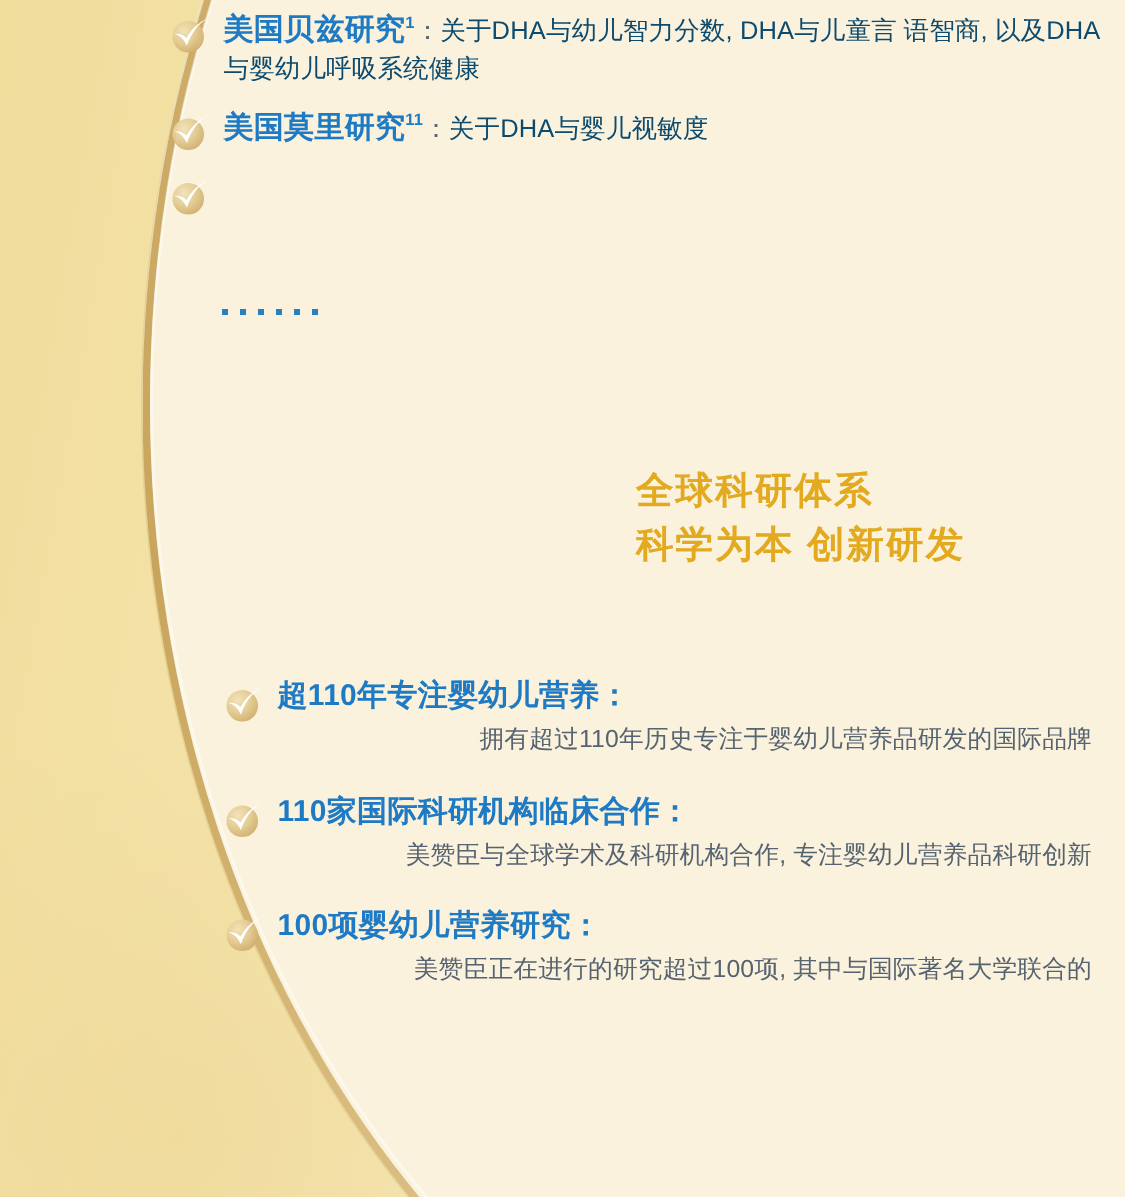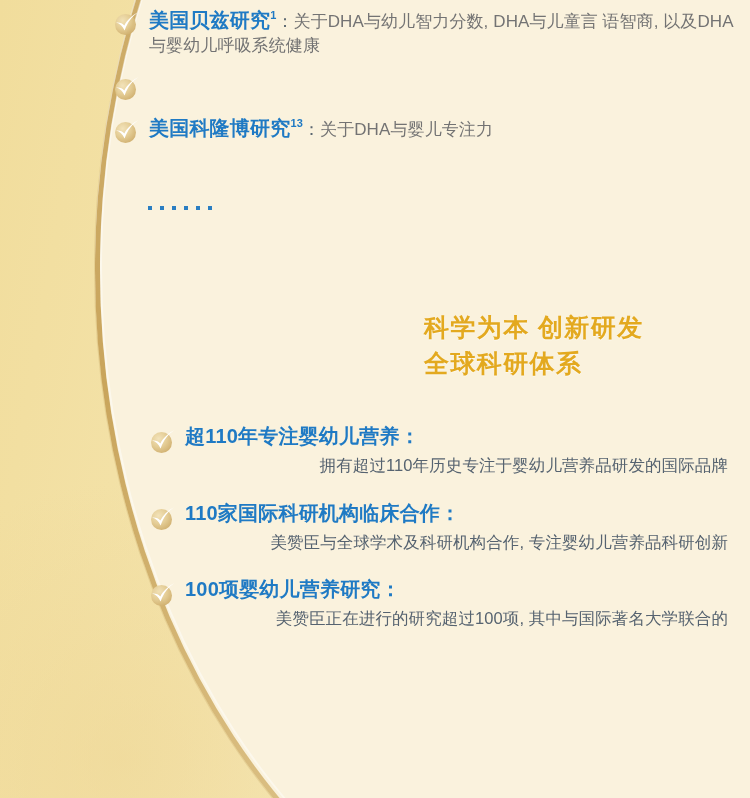--- a/index.html
+++ b/index.html
@@ -300,21 +300,21 @@
     letter-spacing: .2px;
   }
   .study-title sup {
     font-size: 11px;
     font-weight: bold;
     vertical-align: super;
     line-height: 0;
   }
   .study-colon { color: #5a6670; font-size: 17px; font-weight: normal; }
   .study-desc {
-    color: #737373;
+    color: #0c4a6e;
     font-size: 17px;
     letter-spacing: .1px;
   }
 
   .ellipsis-dots {
     position: absolute;
     left: 148px;
     top: 206px;
     display: flex;
     gap: 8px;
@@ -335,21 +335,21 @@
     font-weight: bold;
     line-height: 1.42;
     letter-spacing: 1.4px;
     text-shadow: 0 1px 1px rgba(255,255,255,0.55);
   }
 
   
   .feature-list {
     position: absolute;
     left: 148px;
-    top: 424px;
+    top: 452px;
     width: 580px;
   }
   .feature-row {
     display: flex;
     align-items: flex-start;
     margin-bottom: 22px;
   }
   .feature-body { flex: 1 1 auto; }
   .feature-title {
     color: #1f7ac4;
@@ -438,56 +438,56 @@
           <svg width="30" height="28" viewBox="0 0 30 28">
               <path d="M4 13.5 C8 14.5 10.5 17 12.6 21.5 C15.6 13 20 7 26.5 3.2 C20.6 5.6 15.4 10.8 12.3 16.4 C10.6 14.2 7.6 13.1 4 13.5 Z" fill="#ffffff"></path>
             </svg>
         </div>
         <div class="study-text">
           <span class="study-title"><span>美国贝兹研究</span><sup>1</sup></span><span class="study-colon">：</span><span class="study-desc">关于DHA与幼儿智力分数, DHA与儿童言</span>
           <span class="study-desc l2">语智商, 以及DHA与婴幼儿呼吸系统健康</span>
         </div>
       </div>
 
-
       <div class="study-row">
         <div class="check">
           <div class="blob"></div>
           <svg width="30" height="28" viewBox="0 0 30 28">
               <path d="M4 13.5 C8 14.5 10.5 17 12.6 21.5 C15.6 13 20 7 26.5 3.2 C20.6 5.6 15.4 10.8 12.3 16.4 C10.6 14.2 7.6 13.1 4 13.5 Z" fill="#ffffff"></path>
             </svg>
         </div>
+        <div class="study-text">
+          <span class="study-title"><span>美国莫里研究</span><sup>11</sup></span><span class="study-colon">：</span><span class="study-desc">关于DHA与婴儿视敏度</span>
+        </div>
       </div>
 
       <div class="study-row">
         <div class="check">
           <div class="blob"></div>
           <svg width="30" height="28" viewBox="0 0 30 28">
               <path d="M4 13.5 C8 14.5 10.5 17 12.6 21.5 C15.6 13 20 7 26.5 3.2 C20.6 5.6 15.4 10.8 12.3 16.4 C10.6 14.2 7.6 13.1 4 13.5 Z" fill="#ffffff"></path>
             </svg>
         </div>
-        <div class="study-text">
-          <span class="study-title"><span>美国科隆博研究</span><sup>13</sup></span><span class="study-colon">：</span><span class="study-desc">关于DHA与婴儿专注力</span>
-        </div>
-      </div>
+      </div>
+
 
     </div>
 
     <div class="ellipsis-dots">
       <i></i>
       <i></i>
       <i></i>
       <i></i>
       <i></i>
       <i></i>
     </div>
 
     <div class="headline">
+      <div>全球科研体系</div>
       <div>科学为本 创新研发</div>
-      <div>全球科研体系</div>
     </div>
 
     <div class="feature-list">
 
       <div class="feature-row">
         <div class="check">
           <div class="blob"></div>
           <svg width="30" height="28" viewBox="0 0 30 28">
               <path d="M4 13.5 C8 14.5 10.5 17 12.6 21.5 C15.6 13 20 7 26.5 3.2 C20.6 5.6 15.4 10.8 12.3 16.4 C10.6 14.2 7.6 13.1 4 13.5 Z" fill="#ffffff"></path>
             </svg>

